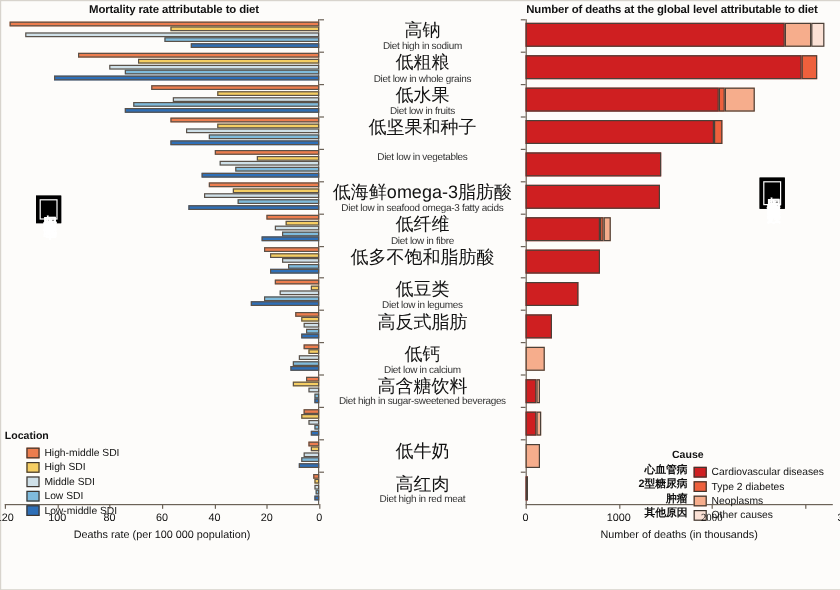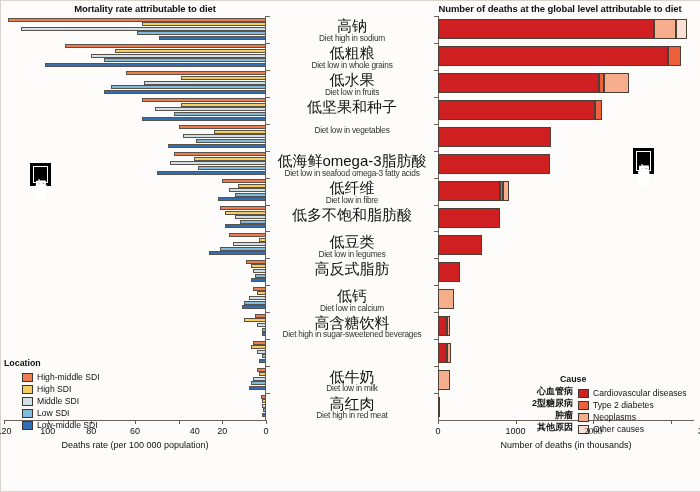--- a/index.html
+++ b/index.html
@@ -341,21 +341,20 @@
       <div class="clab" style="top: 271.8px;">
         <span class="cn">低钙</span>
         <span class="en">Diet low in calcium</span>
       </div>
       <div class="clab" style="top: 298.733px;">
         <span class="cn">高含糖饮料</span>
         <span class="en">Diet high in sugar-sweetened beverages</span>
       </div>
       <div class="clab" style="top: 352.6px;">
         <span class="cn">低牛奶</span>
-        <span class="en">Diet low in milk</span>
       </div>
       <div class="clab" style="top: 379.533px;">
         <span class="cn">高红肉</span>
         <span class="en">Diet high in red meat</span>
       </div>
     </div>
 
   <div class="axis-h" id="axh-left"></div>
   <div class="axis-h" id="axh-right"></div>
 
@@ -415,21 +414,21 @@
 
 <div class="xtick" style="left: 4px;"></div>
     <div class="xlab" style="left: 4px;">120</div>
     <div class="xtick" style="left: 47.6667px;"></div>
     <div class="xlab" style="left: 47.6667px;">100</div>
     <div class="xtick" style="left: 91.3333px;"></div>
     <div class="xlab" style="left: 91.3333px;">80</div>
     <div class="xtick" style="left: 135px;"></div>
     <div class="xlab" style="left: 135px;">60</div>
     <div class="xtick" style="left: 178.667px;"></div>
-    <div class="xlab" style="left: 178.667px; margin-left: 16px;">40</div>
+    <div class="xlab" style="left: 178.667px;">40</div>
     <div class="xtick" style="left: 222.333px;"></div>
     <div class="xlab" style="left: 222.333px;">20</div>
     <div class="xtick" style="left: 266px;"></div>
     <div class="xlab" style="left: 266px;">0</div>
     <div class="xtick" style="left: 438px;"></div>
     <div class="xlab" style="left: 438px;">0</div>
     <div class="xtick" style="left: 515.576px;"></div>
     <div class="xlab" style="left: 515.576px;">1000</div>
     <div class="xtick" style="left: 593.152px;"></div>
     <div class="xlab" style="left: 593.152px; font-family: Liberation Serif, serif;">2000</div>

